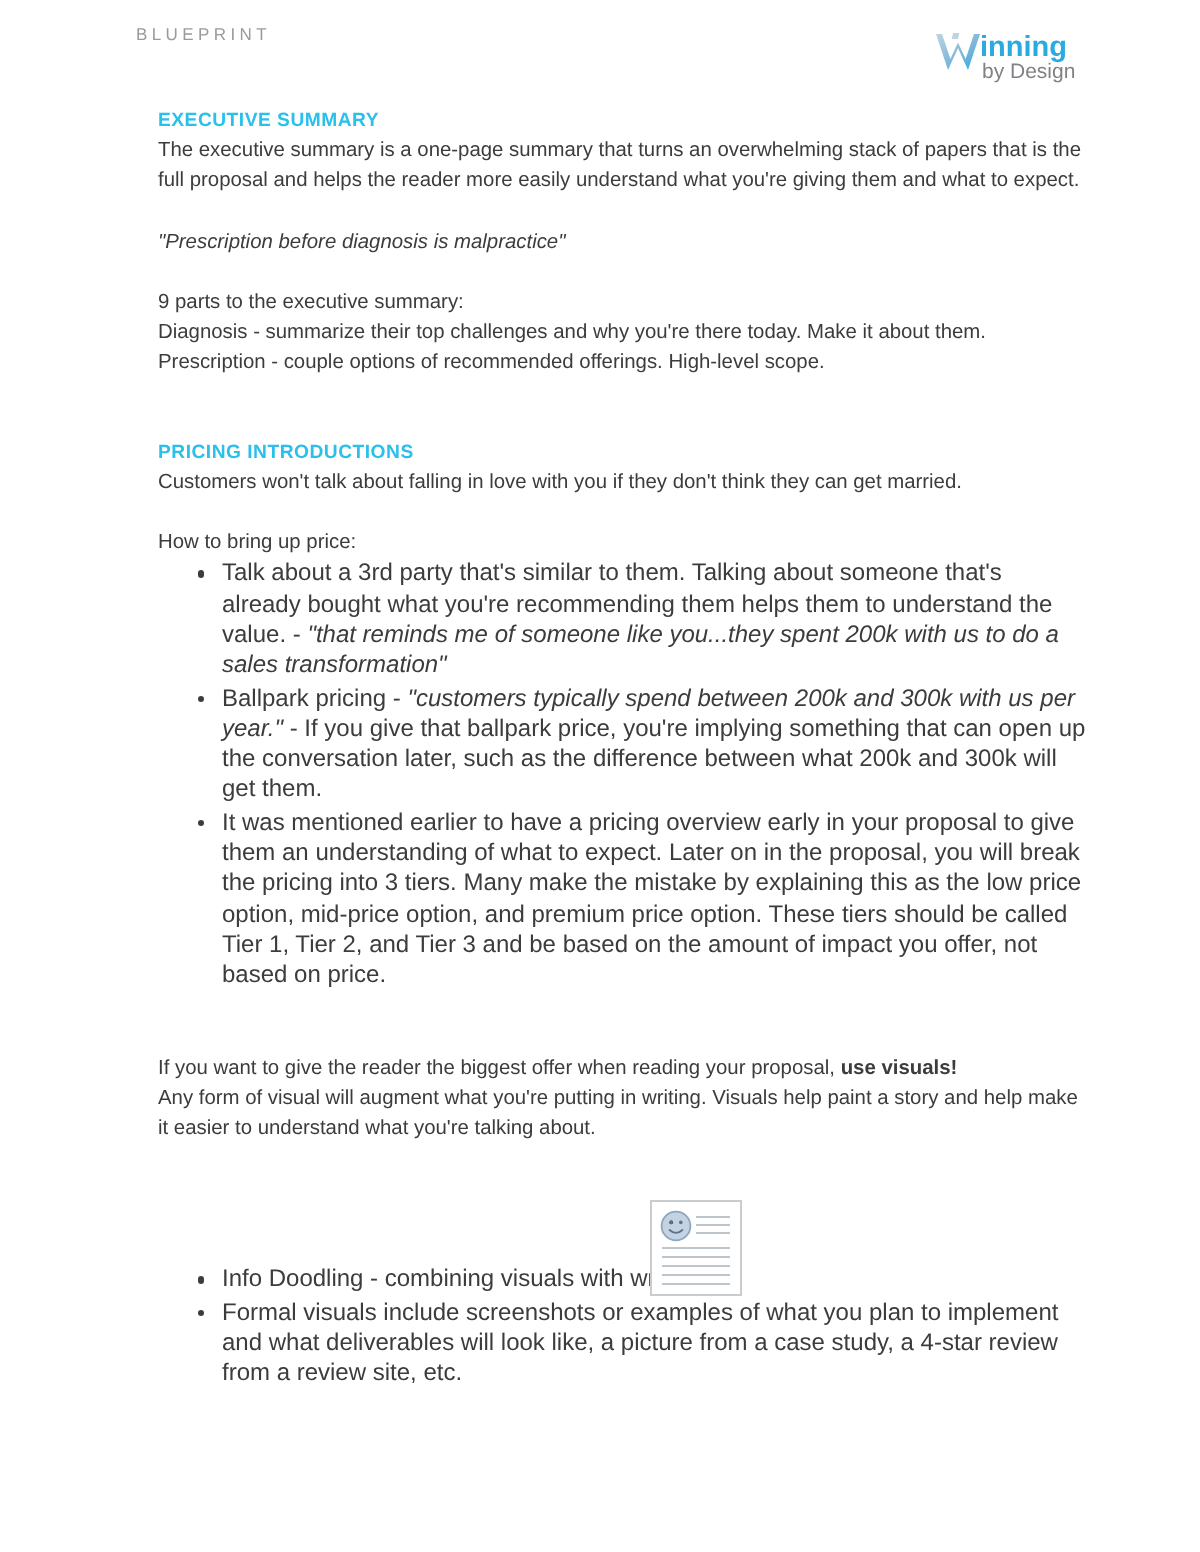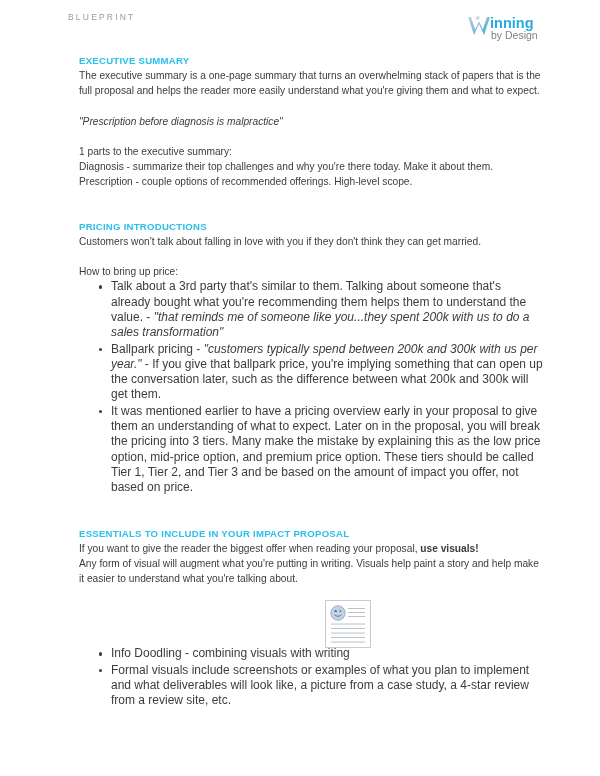--- a/index.html
+++ b/index.html
@@ -162,21 +162,21 @@
 
     <div class="section-head">EXECUTIVE SUMMARY</div>
     <p class="body">The executive summary is a one-page summary that turns an overwhelming stack of papers that is the full proposal and helps the reader more easily understand what you're giving them and what to expect.</p>
 
     <div class="gap-md"></div>
 
     <p class="quote">"Prescription before diagnosis is malpractice"</p>
 
     <div class="gap-md"></div>
 
-    <p class="body">1 parts to the executive summary:</p>
+    <p class="body">9 parts to the executive summary:</p>
     <p class="body">Diagnosis - summarize their top challenges and why you're there today. Make it about them.</p>
     <p class="body">Prescription - couple options of recommended offerings. High-level scope.</p>
 
     <div class="gap-xl"></div>
 
     <div class="section-head">PRICING INTRODUCTIONS</div>
     <p class="body">Customers won't talk about falling in love with you if they don't think they can get married.</p>
 
     <div class="gap-md"></div>
 
@@ -189,21 +189,20 @@
       <li>
         <span>Ballpark pricing - </span><em class="q">"customers typically spend between 200k and 300k with us per year."</em><span> - If you give that ballpark price, you're implying something that can open up the conversation later, such as the difference between what 200k and 300k will get them.</span>
       </li>
       <li>
         <span>It was mentioned earlier to have a pricing overview early in your proposal to give them an understanding of what to expect. Later on in the proposal, you will break the pricing into 3 tiers. Many make the mistake by explaining this as the low price option, mid-price option, and premium price option. These tiers should be called Tier 1, Tier 2, and Tier 3 and be based on the amount of impact you offer, not based on price.</span>
       </li>
     </ul>
 
     <div class="gap-xl"></div>
 
-    <div class="section-head">ESSENTIALS TO INCLUDE IN YOUR IMPACT PROPOSAL</div>
     <p class="lead"><span>If you want to give the reader the biggest offer when reading your proposal, </span><strong class="b">use visuals!</strong></p>
     <p class="body">Any form of visual will augment what you're putting in writing. Visuals help paint a story and help make it easier to understand what you're talking about.</p>
 
     <div style="height:60px"></div>
 
     <ul class="bullets">
       <li>Info Doodling - combining visuals with writing</li>
       <li>Formal visuals include screenshots or examples of what you plan to implement and what deliverables will look like, a picture from a case study, a 4-star review from a review site, etc.</li>
     </ul>
 

